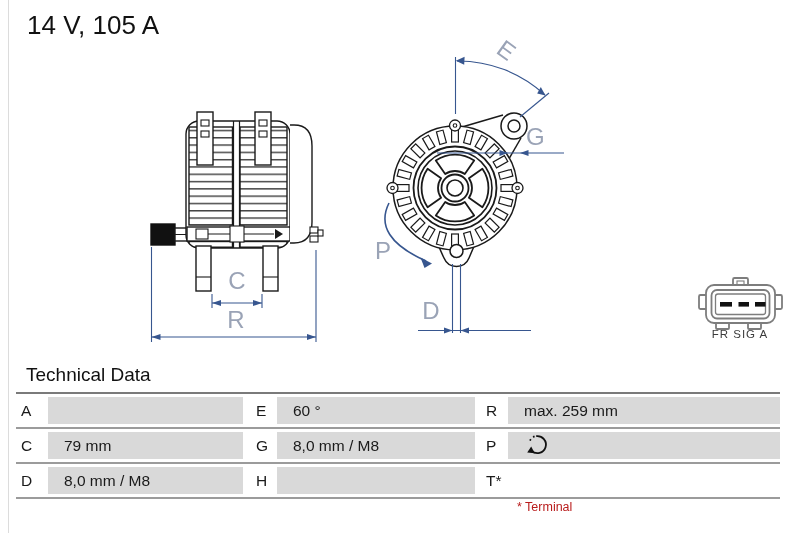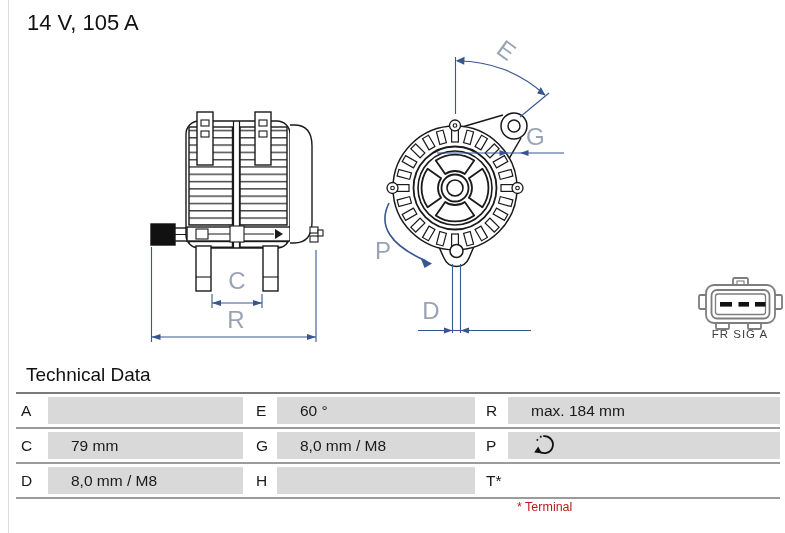--- a/index.html
+++ b/index.html
@@ -1,30 +1,30 @@
 <!DOCTYPE html>
 <html><head>
 <meta charset="utf-8">
 <style>
   html,body{margin:0;padding:0;background:#fff;}
   #stage{position:relative;width:785px;height:533px;background:#fff;overflow:hidden;
          font-family:"Liberation Sans","DejaVu Sans",sans-serif;color:#1a1a1a;}
   #left-edge{position:absolute;left:8px;top:0;width:1px;height:533px;background:#dcdcdc;}
-  #title{position:absolute;left:27px;top:10px;font-size:22px;color:#111;}
+  #title{position:absolute;left:27px;top:10px;font-size:26px;color:#111;}
   #drawing-svg{position:absolute;left:0;top:0;}
   #td-heading{position:absolute;left:26px;top:364px;font-size:19px;font-weight:normal;color:#111;}
   #td-table{position:absolute;left:16px;top:392px;width:764px;border-top:2px solid #7a7a7a;}
   .td-row{display:grid;grid-template-columns:32px 195px 34px 198px 33px 272px;
           border-bottom:2px solid #9b9b9b;padding:3px 0;align-items:center;}
   .td-cell{height:27px;line-height:27px;font-size:15.5px;white-space:nowrap;overflow:hidden;}
   .td-label{background:#fff;}
   .td-label.c1{padding-left:5px;}
   .td-label.c2{padding-left:13px;}
   .td-label.c3{padding-left:11px;}
-  .td-value{background:#d9d9d9;padding-left:23px;}
+  .td-value{background:#d9d9d9;padding-left:16px;}
   .rot-icon{display:inline-block;vertical-align:middle;margin-top:-3px;}
   #td-footnote{position:absolute;left:517px;top:500px;font-size:12.5px;color:#b91c1c;}
   .dimtext{fill:#9aa3b6;font-family:"Liberation Sans","DejaVu Sans",sans-serif;font-size:24px;}
   .conn-label{fill:#3c3c3c;font-family:"Liberation Sans","DejaVu Sans",sans-serif;font-size:11.5px;letter-spacing:1px;}
 </style>
 </head>
 <body>
 
 <div id="stage">
   <div id="left-edge"></div>
@@ -201,21 +201,21 @@
 
   <div id="td-heading">Technical Data</div>
 
   <div id="td-table">
     <div class="td-row">
       <div class="td-cell td-label c1">A</div>
       <div class="td-cell td-value"></div>
       <div class="td-cell td-label c2">E</div>
       <div class="td-cell td-value">60 °</div>
       <div class="td-cell td-label c3">R</div>
-      <div class="td-cell td-value">max. 184 mm</div>
+      <div class="td-cell td-value">max. 259 mm</div>
     </div>
     <div class="td-row">
       <div class="td-cell td-label c1">C</div>
       <div class="td-cell td-value">79 mm</div>
       <div class="td-cell td-label c2">G</div>
       <div class="td-cell td-value">8,0 mm / M8</div>
       <div class="td-cell td-label c3">P</div>
       <div class="td-cell td-value">
         <svg class="rot-icon" width="26" height="24" viewBox="0 0 26 24">
           <path d="M 12.2 3.2 A 8.5 8.5 0 1 1 7.6 17.8" fill="none" stroke="#111" stroke-width="1.8"></path>

